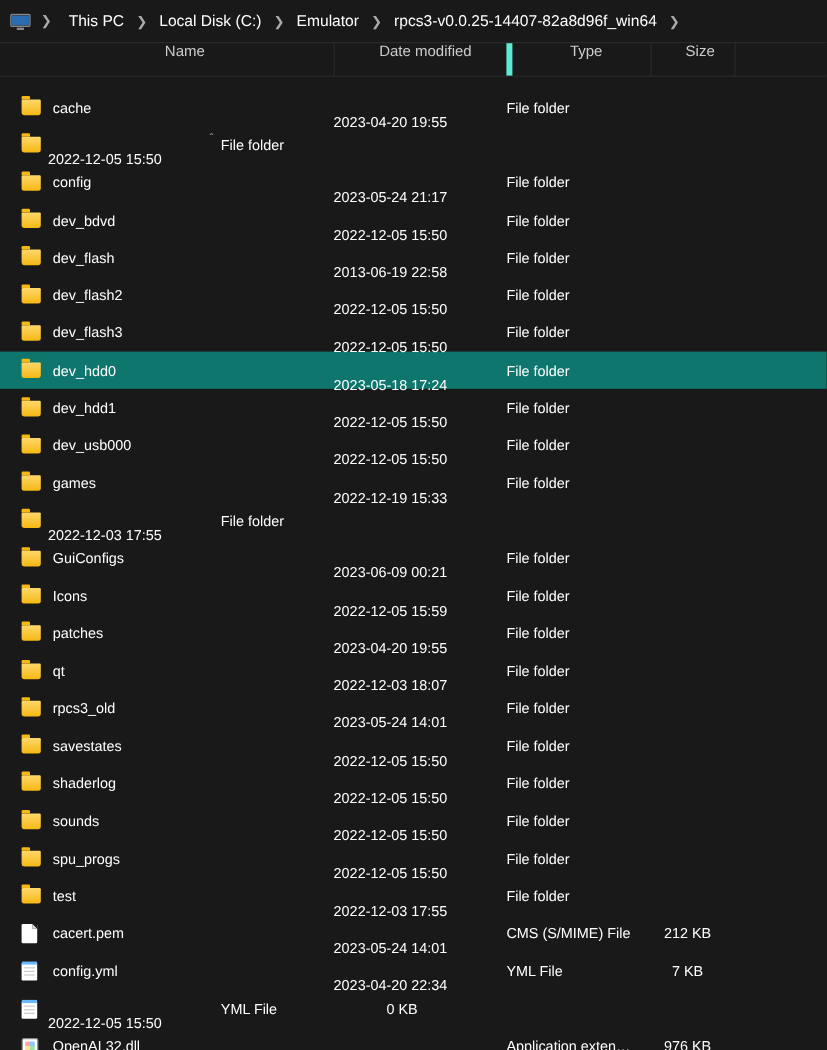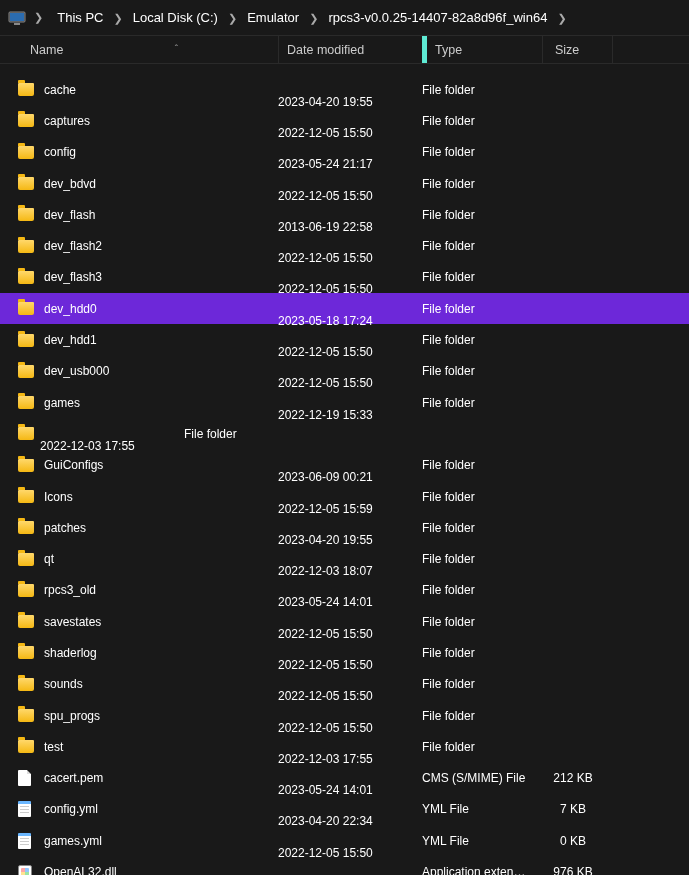--- a/index.html
+++ b/index.html
@@ -40,35 +40,35 @@
       border-bottom: 1px solid #2a2a2a;
       color: #ccc;
       font-size: 12.5px;
       user-select: none;
     }
     .col-name  { width: 278px; padding-left: 30px; display:flex; align-items:center; gap:60px;}
     .col-date  { width: 144px; padding-left: 8px; border-left: 1px solid #2a2a2a; }
     .col-type  { width: 120px; padding-left: 8px; border-left: 5px solid #5eead4; }
     .col-size  { width: 70px;  padding-left: 12px; border-left: 1px solid #2a2a2a; text-align:left; }
     .col-last  { flex:1; border-left: 1px solid #2a2a2a; }
-    .headers > div { height: 100%; display:flex; align-items:center; }
+    .headers > div { height: 100%; display:flex; align-items:center;flex-direction:column; }
     .sort-ind { margin-left: auto; margin-right: 100px; color:#999; font-size:10px;}
 
     
     .rows { padding-top: 10px; }
     .row {
       display: flex;
       align-items: center;
       height: 31.3px;
       padding-left: 18px;
       color: #fff;
       font-size: 12px;
       cursor: default;
     }
-    .row.selected { background: #6d28d9; color:#fff; }
+    .row.selected { background: #0f766e; color:#fff; }
     .icon-cell { width: 22px; display:flex; align-items:center; }
     .name-cell  { width: 238px; padding-left: 4px; overflow:hidden; white-space:nowrap; text-overflow:ellipsis;}
     .date-cell  { width: 144px; margin-top: 24px; }
     .type-cell  { width: 120px; overflow:hidden; white-space:nowrap; text-overflow:ellipsis;}
     .size-cell  { width: 66px; text-align:center; padding-right: 4px; }
 
     
     .folder-icon {
       width: 16px; height: 13px;
       background: linear-gradient(#ffd86b, #f5b813);
@@ -167,21 +167,20 @@
       </span>
       <span class="name-cell">cache</span>
       <span class="date-cell">2023-04-20 19:55</span>
       <span class="type-cell">File folder</span>
       <span class="size-cell"></span>
     </div>
     <div class="row">
       <span class="icon-cell">
         <span class="folder-icon"></span>
       </span>
-      <span class="name-cell">captures</span>
       <span class="date-cell">2022-12-05 15:50</span>
       <span class="type-cell">File folder</span>
       <span class="size-cell"></span>
     </div>
     <div class="row">
       <span class="icon-cell">
         <span class="folder-icon"></span>
       </span>
       <span class="name-cell">config</span>
       <span class="date-cell">2023-05-24 21:17</span>
@@ -373,21 +372,20 @@
       </span>
       <span class="name-cell">config.yml</span>
       <span class="date-cell">2023-04-20 22:34</span>
       <span class="type-cell">YML File</span>
       <span class="size-cell">7 KB</span>
     </div>
     <div class="row">
       <span class="icon-cell">
         <span class="note-icon"></span>
       </span>
-      <span class="name-cell">games.yml</span>
       <span class="date-cell">2022-12-05 15:50</span>
       <span class="type-cell">YML File</span>
       <span class="size-cell">0 KB</span>
     </div>
     <div class="row">
       <span class="icon-cell">
         <span class="app-icon"></span>
       </span>
       <span class="name-cell">OpenAL32.dll</span>
       <span class="date-cell">2023-05-24 14:01</span>

